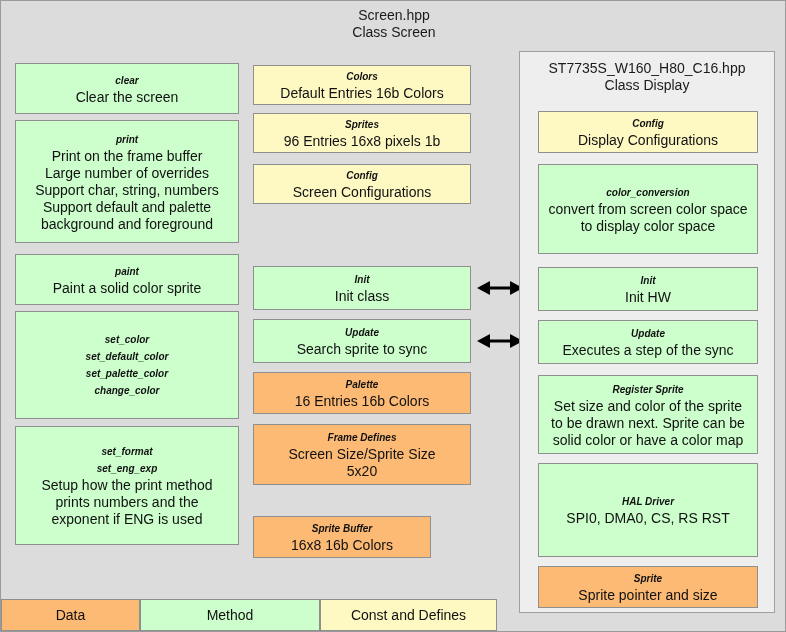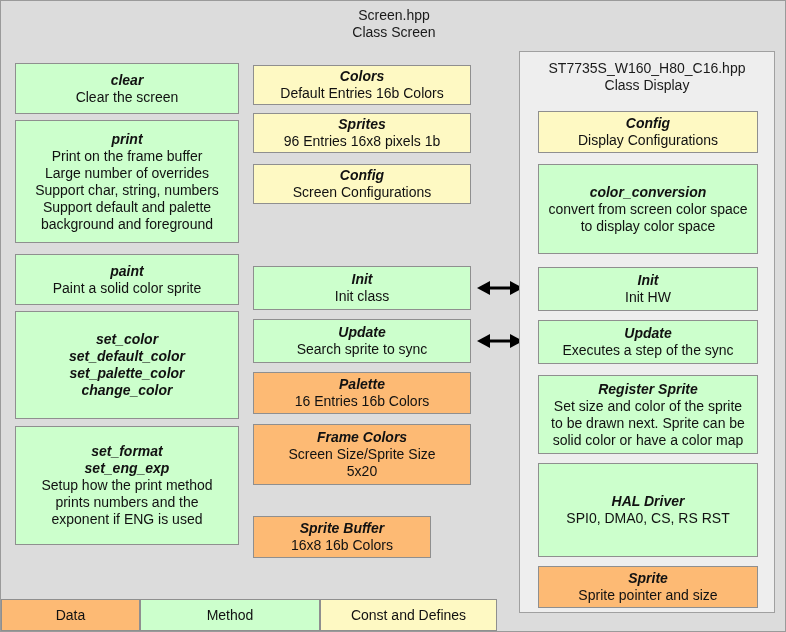--- a/index.html
+++ b/index.html
@@ -37,21 +37,21 @@
     flex-direction: column;
     align-items: center;
     justify-content: center;
     text-align: center;
     padding: 2px 4px;
     color: #111111;
   }
   .box .bt {
     font-weight: bold;
     font-style: italic;
-    font-size: 14px;
+    font-size: 10px;
     line-height: 17px;
     white-space: pre-line;
   }
   .box .bd {
     font-size: 14px;
     line-height: 17px;
     white-space: pre-line;
   }
   .method { background: #ccffcc; }
   .data   { background: #fdba74; }
@@ -165,21 +165,21 @@
     <div class="bt">Update</div>
     <div class="bd">Search sprite to sync</div>
   </div>
 
   <div class="box data" style="left:252px; top:371px; width:218px; height:42px;">
     <div class="bt">Palette</div>
     <div class="bd">16 Entries 16b Colors</div>
   </div>
 
   <div class="box data" style="left:252px; top:423px; width:218px; height:61px;">
-    <div class="bt">Frame Colors</div>
+    <div class="bt">Frame Defines</div>
     <div class="bd">Screen Size/Sprite Size
 5x20</div>
   </div>
 
   <div class="box data" style="left:252px; top:495px; width:178px; height:42px;margin-top:20px;">
     <div class="bt">Sprite Buffer</div>
     <div class="bd">16x8 16b Colors</div>
   </div>
 
   <svg class="arrow" style="left:476px; top:276px;" width="46" height="22" viewBox="0 0 46 22">

